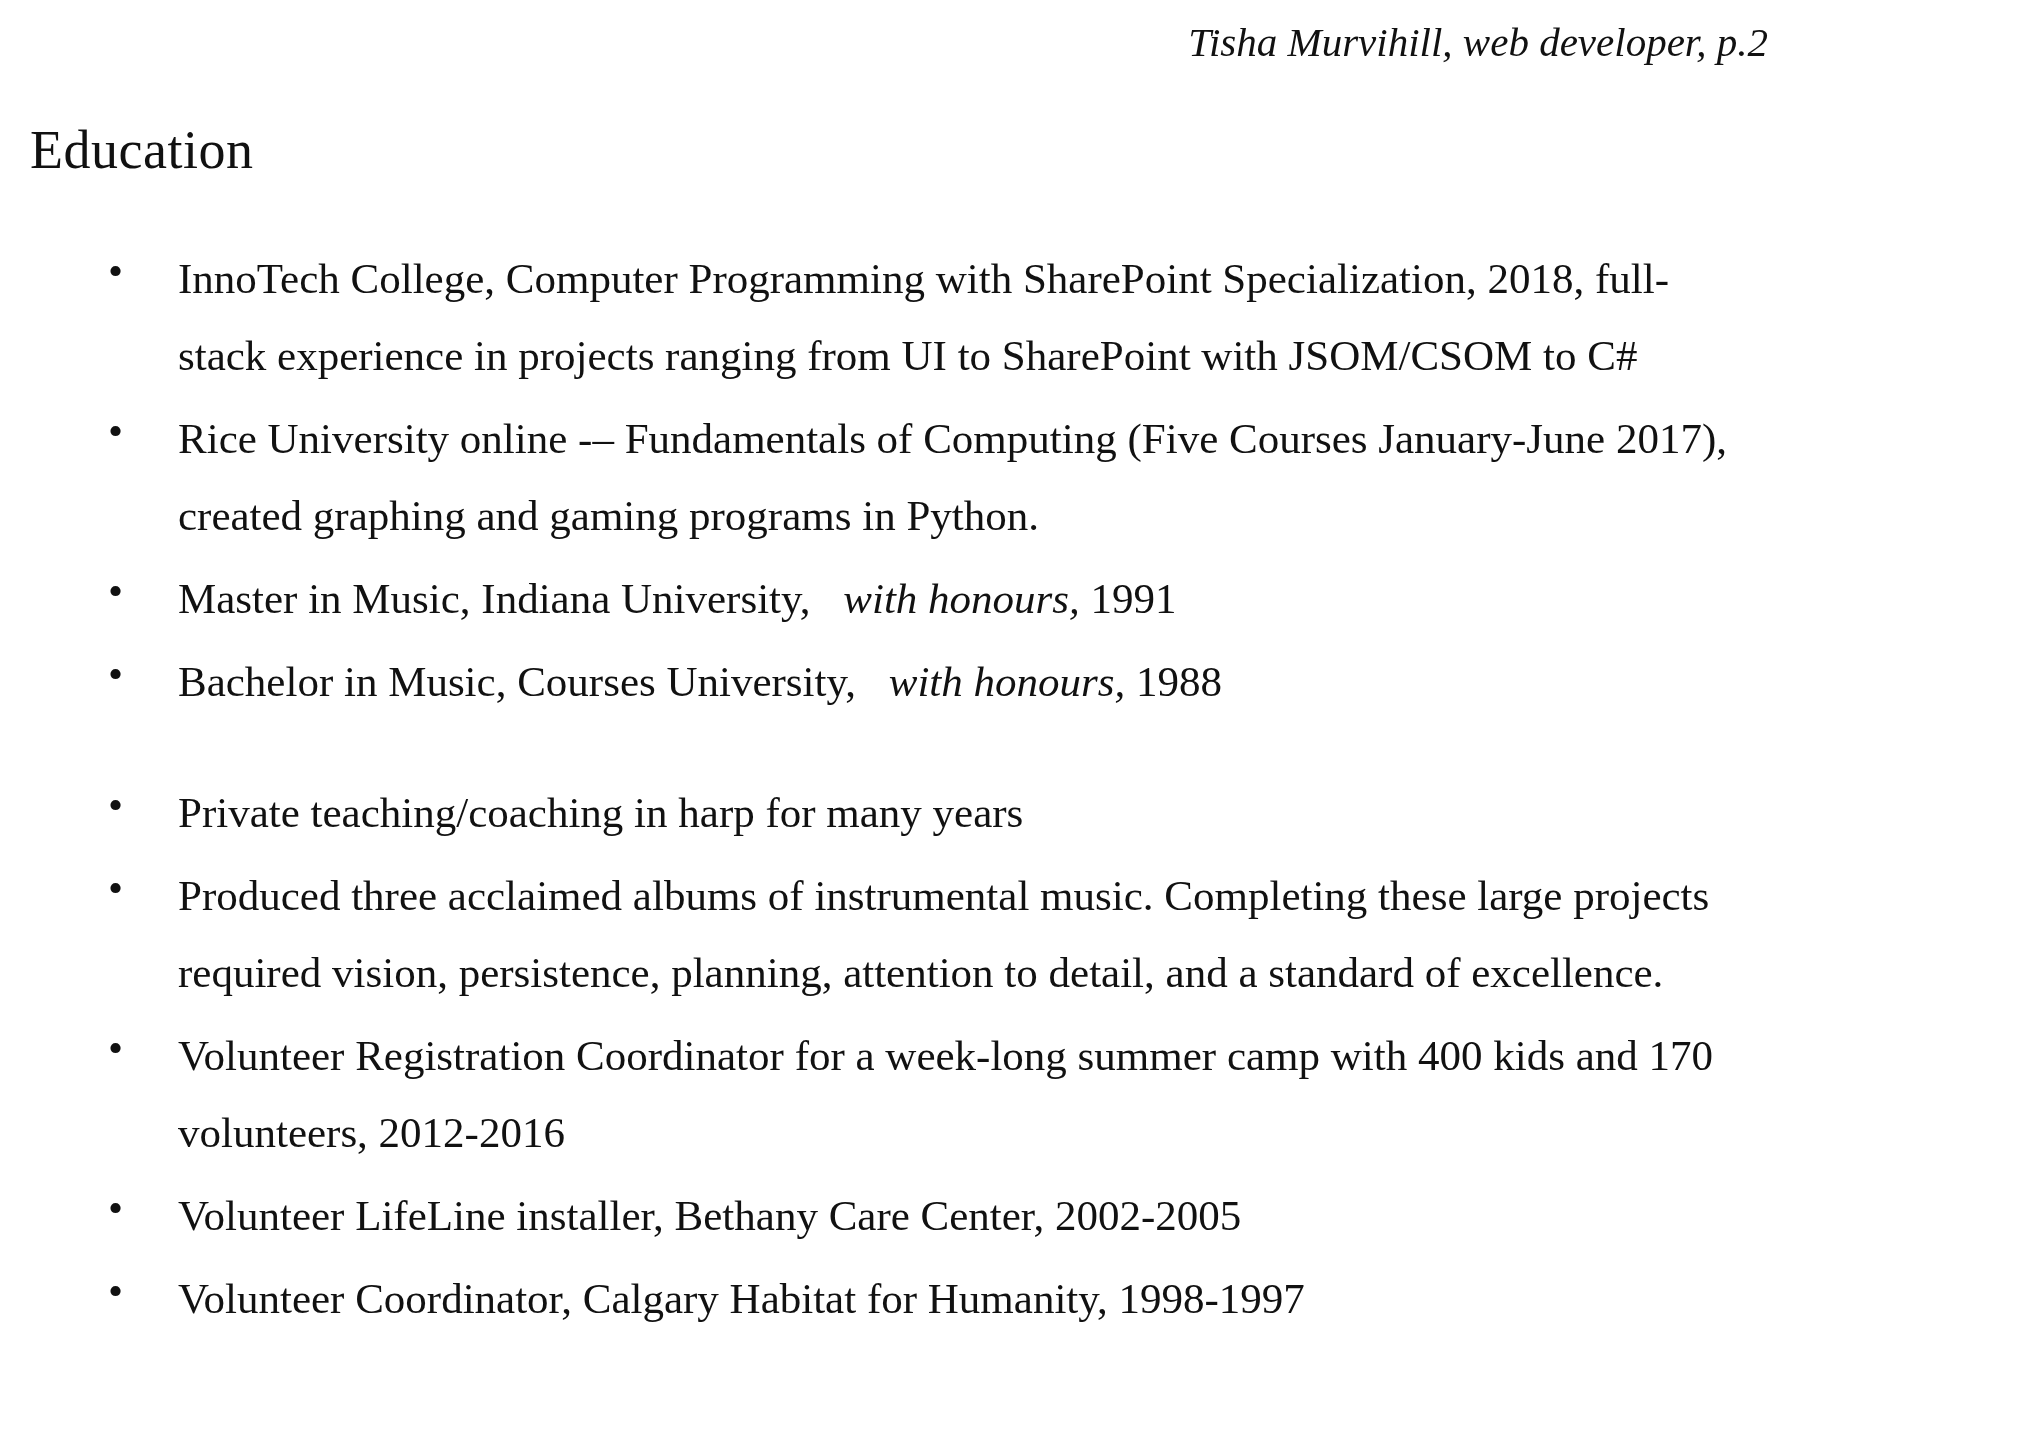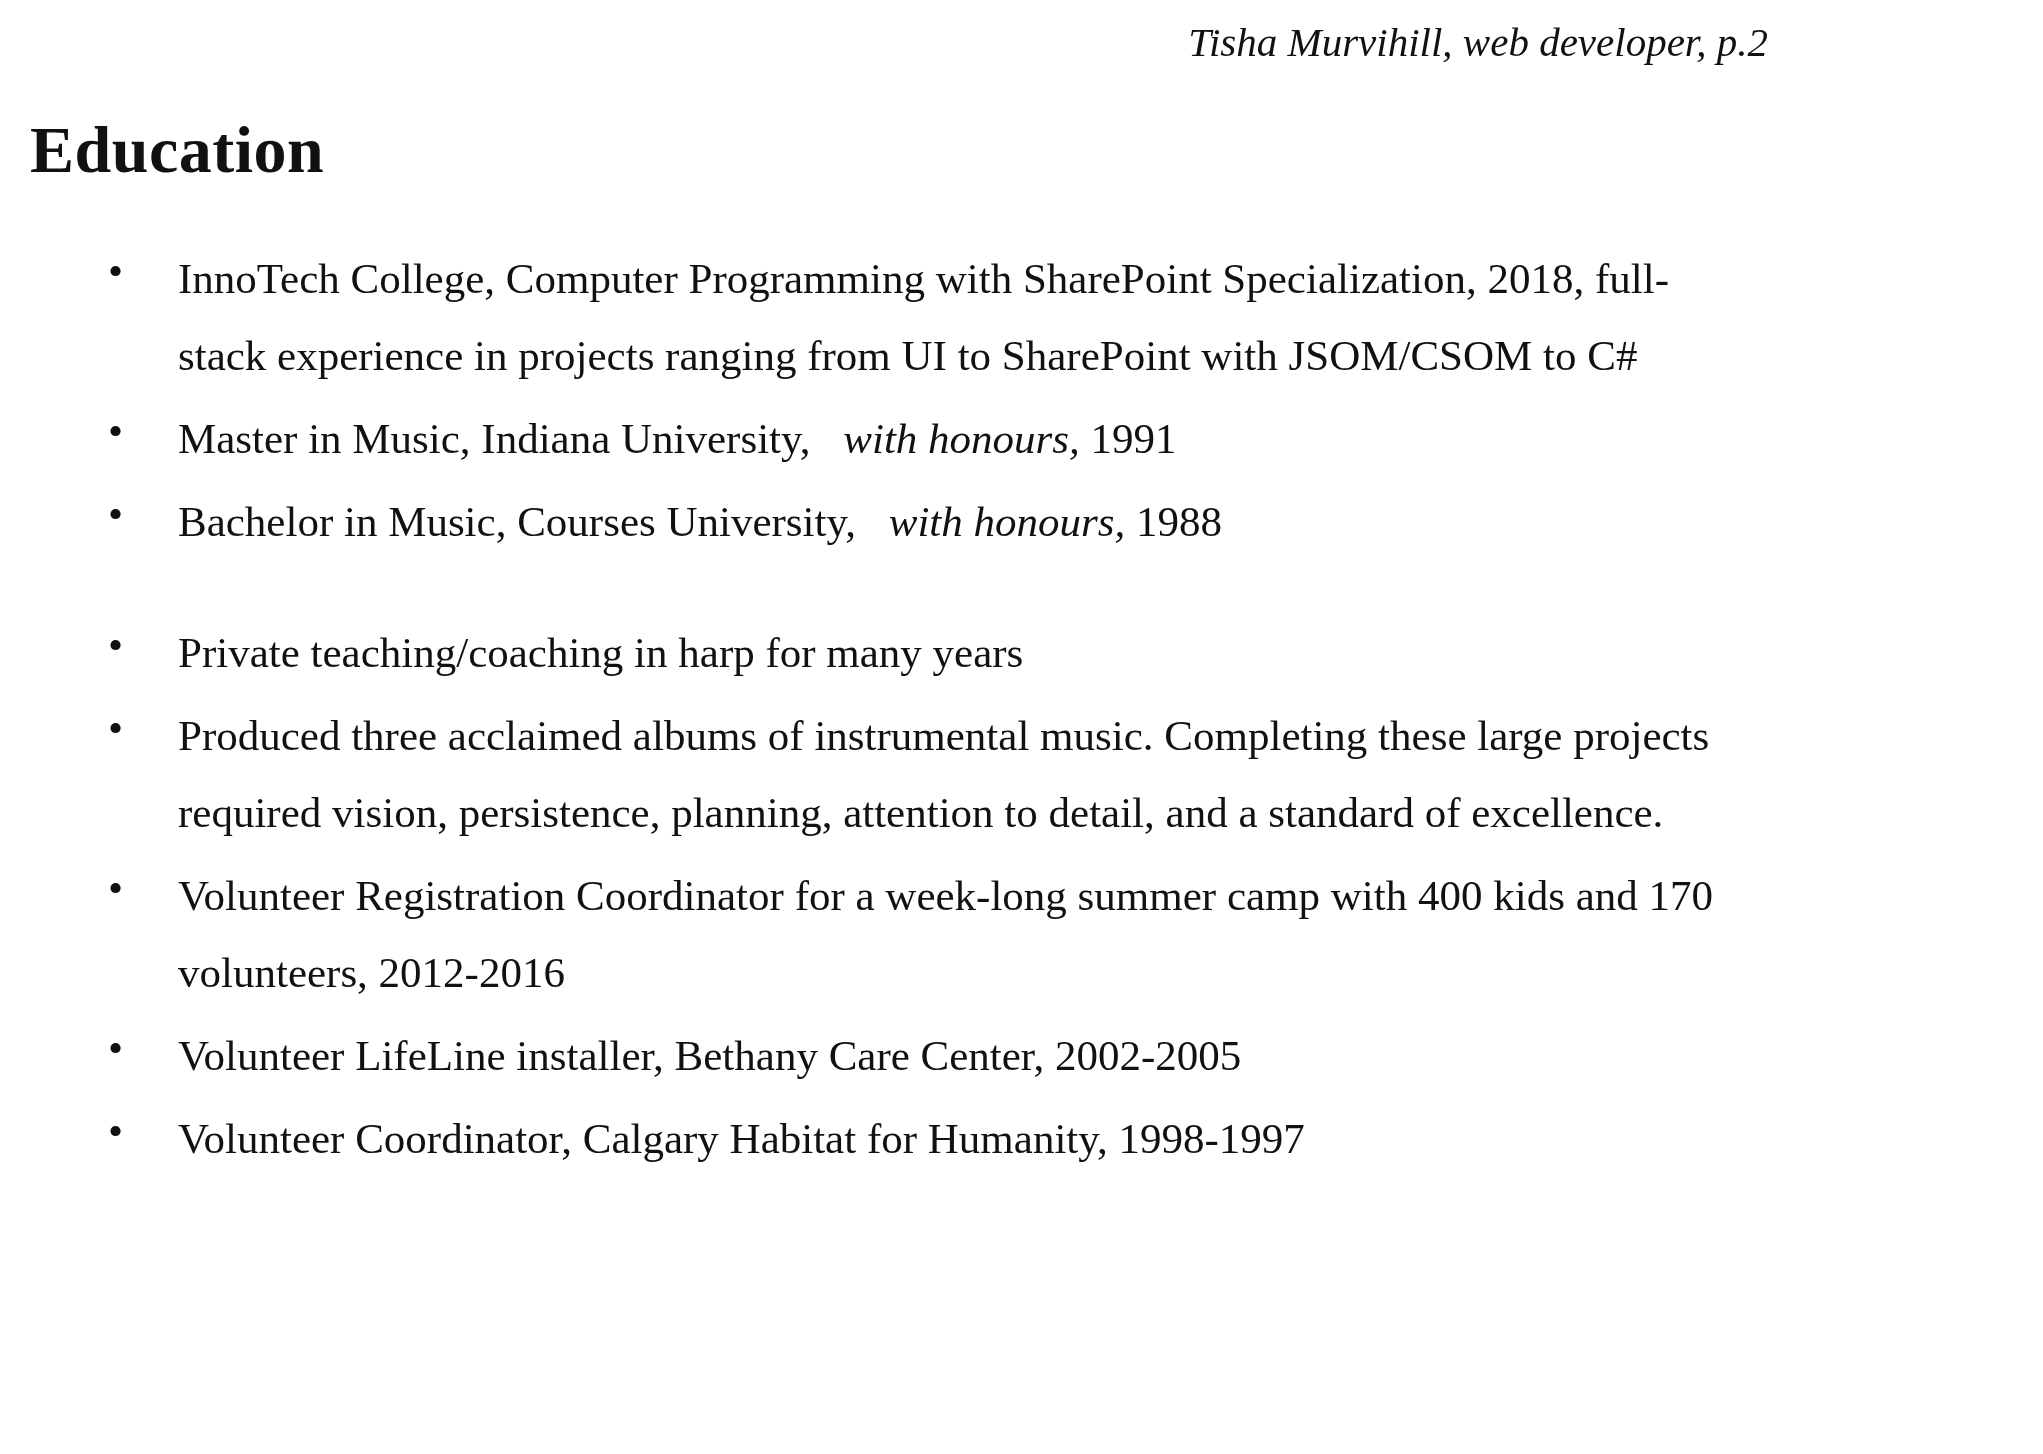--- a/index.html
+++ b/index.html
@@ -16,23 +16,23 @@
     padding: 16px 50px 0 30px;
   }
   .header {
     text-align: right;
     font-style: italic;
     font-size: 41px;
     line-height: 52px;
     padding-right: 8px;
   }
   h1.section-title {
-    font-size: 66px;
+    font-size: 54px;
     line-height: 72px;
-    font-weight: bold;
+    font-weight: normal;
     letter-spacing: 0.5px;
   }
   .title-education { margin-top: 46px; }
   .title-projects  { margin-top: 104px; }
   ul.bullet-list {
     list-style: none;
     margin-top: 54px;
   }
   ul.bullet-list li {
     position: relative;
@@ -61,20 +61,23 @@
     <span>Tisha Murvihill, web developer, p.2</span>
   </div>
 
   <section>
     <h1 class="section-title title-education">Education</h1>
     <ul class="bullet-list">
       <li>
         <span>InnoTech College, Computer Programming with SharePoint Specialization, 2018, full-stack experience in projects ranging from UI to SharePoint with JSOM/CSOM to C#</span>
       </li>
       <li>
+        <span>Rice University online -– Fundamentals of Computing (Five Courses January-June 2017), created graphing and gaming programs in Python.</span>
+      </li>
+      <li>
         <span>Master in Music, Indiana University, </span><span class="it">with honours,</span><span> 1991</span>
       </li>
       <li>
         <span>Bachelor in Music, Courses University, </span><span class="it">with honours,</span><span> 1988</span>
       </li>
     </ul>
   </section>
 
   <section>
     <ul class="bullet-list">

